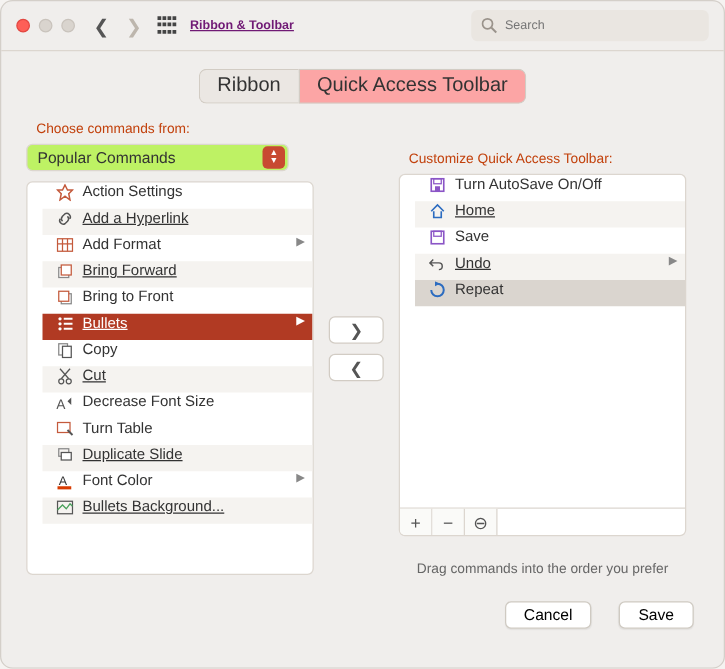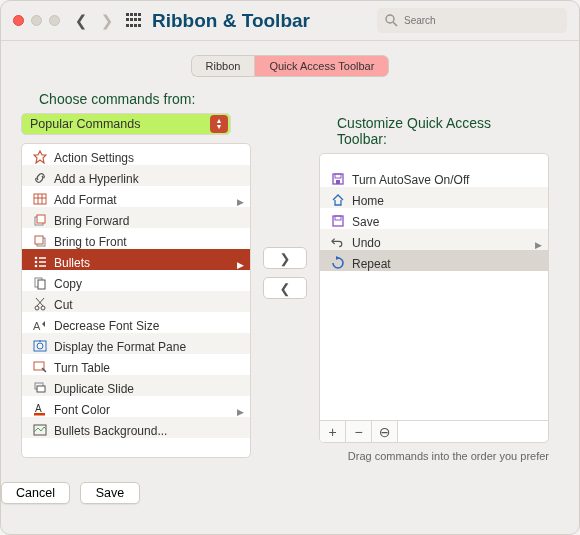--- a/index.html
+++ b/index.html
@@ -18,85 +18,85 @@
   }
   .traffic { display:flex; gap:7px; margin-right:12px; }
   .dot { width:11px; height:11px; border-radius:50%; }
   .dot.red { background:#fe5f57; border:1px solid #e24640;}
   .dot.grey { background:#d9d4ce; border:1px solid #c9c3bc;}
   .navarrows { display:flex; gap:8px; margin-right:10px; color:#555;}
   .navarrow { width:18px; text-align:center; font-size:15px; cursor:pointer; }
   .navarrow.dis { color:#bdb6ad; }
   .gridicon { width:16px; height:16px; margin-right:10px; display:flex; flex-wrap:wrap; gap:1px;}
   .gridicon span{ width:3px;height:3px;background:#444;}
-  .title { font-weight:600; font-size:19px; color:#0c4a6e; flex:0 0 auto;}
+  .title { font-weight:600; font-size:10px; color:#701a75; flex:0 0 auto;text-decoration:underline;}
   .spacer { flex:1; }
   .searchbox {
     width:190px; height:25px; background:#eae6e1; border-radius:5px;
     display:flex; align-items:center; padding:0 8px; color:#9a938b;
   }
   .searchbox .sicon { margin-right:6px; }
   .searchbox input { border:0; background:transparent; outline:0; font-size:10px; width:100%; color:#9a938b;}
   .tabs { display:flex; justify-content:center; padding:14px 0 10px;}
   .segment {
     display:flex; border-radius:6px; overflow:hidden;
   }
   .segment .tab {
-    padding:4px 14px; font-size:11px; background:#ebe7e3; border:1px solid #d2ccc4; cursor:pointer;
+    padding:4px 14px; font-size:16px; background:#ebe7e3; border:1px solid #d2ccc4; cursor:pointer;
   }
   .segment .tab:first-child{ border-radius:6px 0 0 6px; border-right:0;}
   .segment .tab:last-child{ border-radius:0 6px 6px 0;}
   .segment .tab.on { background:#fca5a5; font-weight:500;}
   .content {
     display:flex; padding:0 20px; gap:12px; align-items:flex-start;
   }
   .leftcol { width:230px; }
   .rightcol { width:230px; margin-top:24px;}
   .midcol { display:flex; flex-direction:column; gap:8px; align-items:center; margin-top:160px;}
-  .lbl { font-size:14px; margin:4px 18px 6px; color:#14532d;}
+  .lbl { font-size:11px; margin:4px 8px 6px; color:#c2410c;}
   .selectbox {
     position:relative; height:22px; background:#bef264; border:1px solid #dcd6cf;
     border-radius:5px; display:flex; align-items:center; padding:0 8px; font-size:12.5px;
     width:210px; margin-bottom:8px;
   }
   .selectbox .chev {
     position:absolute; right:2px; top:1px; width:18px; height:18px; border-radius:4px;
     background:#c84a31; display:flex; flex-direction:column; align-items:center; justify-content:center;
     color:#fff; font-size:7px; line-height:6px;
   }
   .listbox {
     background:#fff; border:1px solid #dcd6cf; border-radius:5px;
     height:315px; overflow:hidden;
   }
   .listbox .row {
-    display:flex; align-items:flex-end; height:21px; padding:0 6px;
-    font-size:12px; position:relative;
+    display:flex; align-items:flex-start; height:21px; padding:0 6px;
+    font-size:12px; position:relative;margin-left:12px;
   }
   .listbox .row .icn { width:16px;height:16px; margin:0 6px 0 4px; display:flex;align-items:center;justify-content:center;}
   .listbox .row .exp { position:absolute; right:6px; color:#888; font-size:9px;}
-  .row.odd { background:#f5f3f0;}
+  .row.odd { background:#f5f3f0;text-decoration:underline;}
   .row.sel { background:#b13a23; color:#fff;}
   .row.sel .exp{ color:#fff;}
   .row.selgrey { background:#dad5cf;}
   .midbtn {
     width:44px; height:22px; background:#fff; border:1px solid #d2ccc4; border-radius:5px;
     display:flex;align-items:center;justify-content:center; font-size:13px; color:#555; cursor:pointer;
   }
   .rightcol .listbox { height:290px; position:relative;}
-  .rightcol .listbox .rows { position:absolute; top:12px; left:0; right:0;}
+  .rightcol .listbox .rows { position:absolute; top:0; left:0; right:0;}
   .toolbtns {
     display:flex; border-top:1px solid #dcd6cf;
     position:absolute; bottom:0; left:0; right:0; height:22px;
   }
   .toolbtns button {
     width:26px; height:22px; border:0; border-right:1px solid #dcd6cf; background:#fafaf8;
     font-size:14px; color:#555; cursor:pointer;
   }
-  .hint { text-align:right; font-size:11px; color:#666; margin-top:7px;}
-  .footer { display:flex; gap:10px; padding:20px 24px 0 0;}
+  .hint { text-align:center; font-size:11px; color:#666; margin-top:20px;}
+  .footer { display:flex; justify-content:flex-end; gap:22px; padding:20px 24px 0 0;}
   .btn {
     min-width:60px; padding:3px 14px; background:#fff; border:1px solid #cfcac2;
     border-radius:5px; font-size:12.5px; cursor:pointer;
     box-shadow: 0 1px 1px rgba(0,0,0,.06);
   }
   svg { display:block; }
 </style>
 </head>
 <body>
 
@@ -236,30 +236,20 @@
           </div>
           <div class="row">
             <span class="icn">
               <svg width="14" height="14">
                 <text x="0" y="12" font-size="11" fill="#555">A</text>
                 <polygon points="10,3 13,6 10,9" fill="#555" transform="rotate(180 11 6)"></polygon>
               </svg>
             </span>
             <span>Decrease Font Size</span>
           </div>
-          <div class="row odd">
-            <span class="icn">
-              <svg width="14" height="14">
-                <rect x="1" y="2" width="12" height="10" fill="none" stroke="#2c6cc0"></rect>
-                <circle cx="7" cy="7" r="3" fill="none" stroke="#2c6cc0"></circle>
-                <line x1="7" y1="1" x2="7" y2="3" stroke="#2c6cc0"></line>
-              </svg>
-            </span>
-            <span>Display the Format Pane</span>
-          </div>
           <div class="row">
             <span class="icn">
               <svg width="14" height="14">
                 <rect x="1" y="2" width="10" height="8" fill="none" stroke="#c45a3c"></rect>
                 <line x1="9" y1="8" x2="13" y2="12" stroke="#555" stroke-width="1.5"></line>
               </svg>
             </span>
             <span>Turn Table</span>
           </div>
           <div class="row odd">

